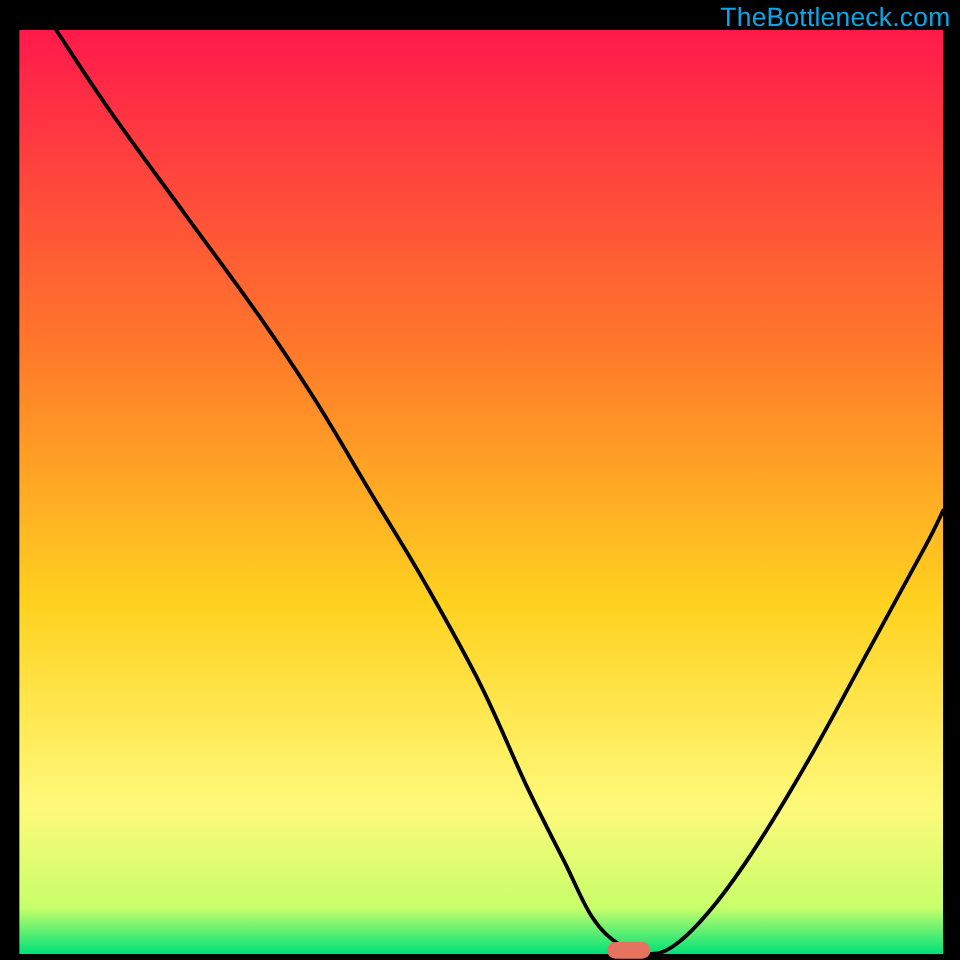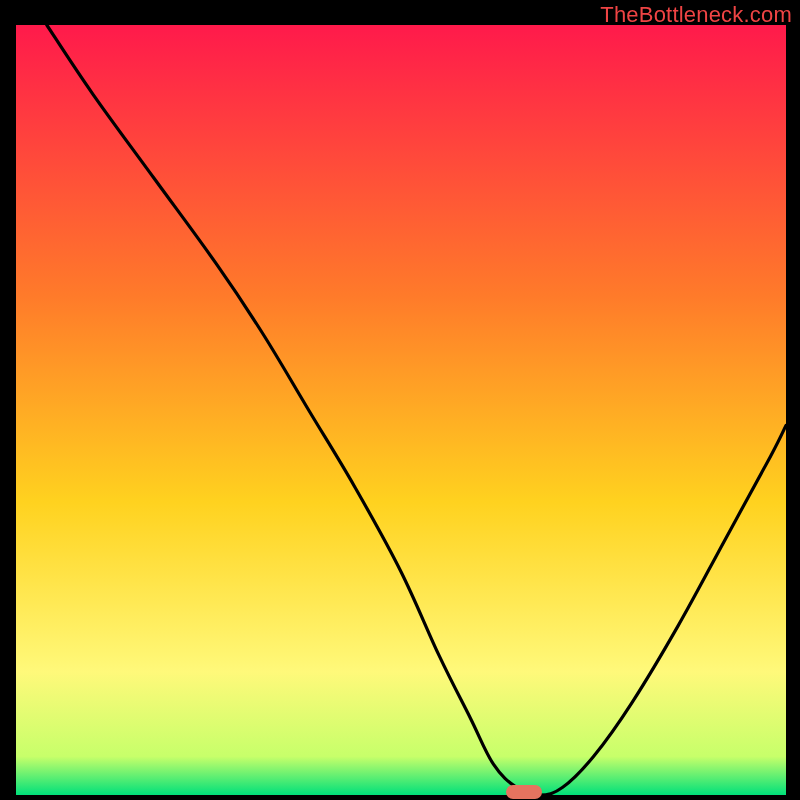--- a/index.html
+++ b/index.html
@@ -25,21 +25,21 @@
     width: 770px;
     height: 770px;
   }
   .watermark {
     position: absolute;
     top: 2px;
     right: 8px;
     font-family: Arial, Helvetica, sans-serif;
     font-size: 22px;
     font-weight: 500;
-    color: #ef4444;
+    color: #0ea5e9;
     letter-spacing: 0.2px;
   }
   .marker {
     position: absolute;
     width: 36px;
     height: 14px;
     border-radius: 7px;
     transform: translate(-50%, -50%);
   }
 </style>

